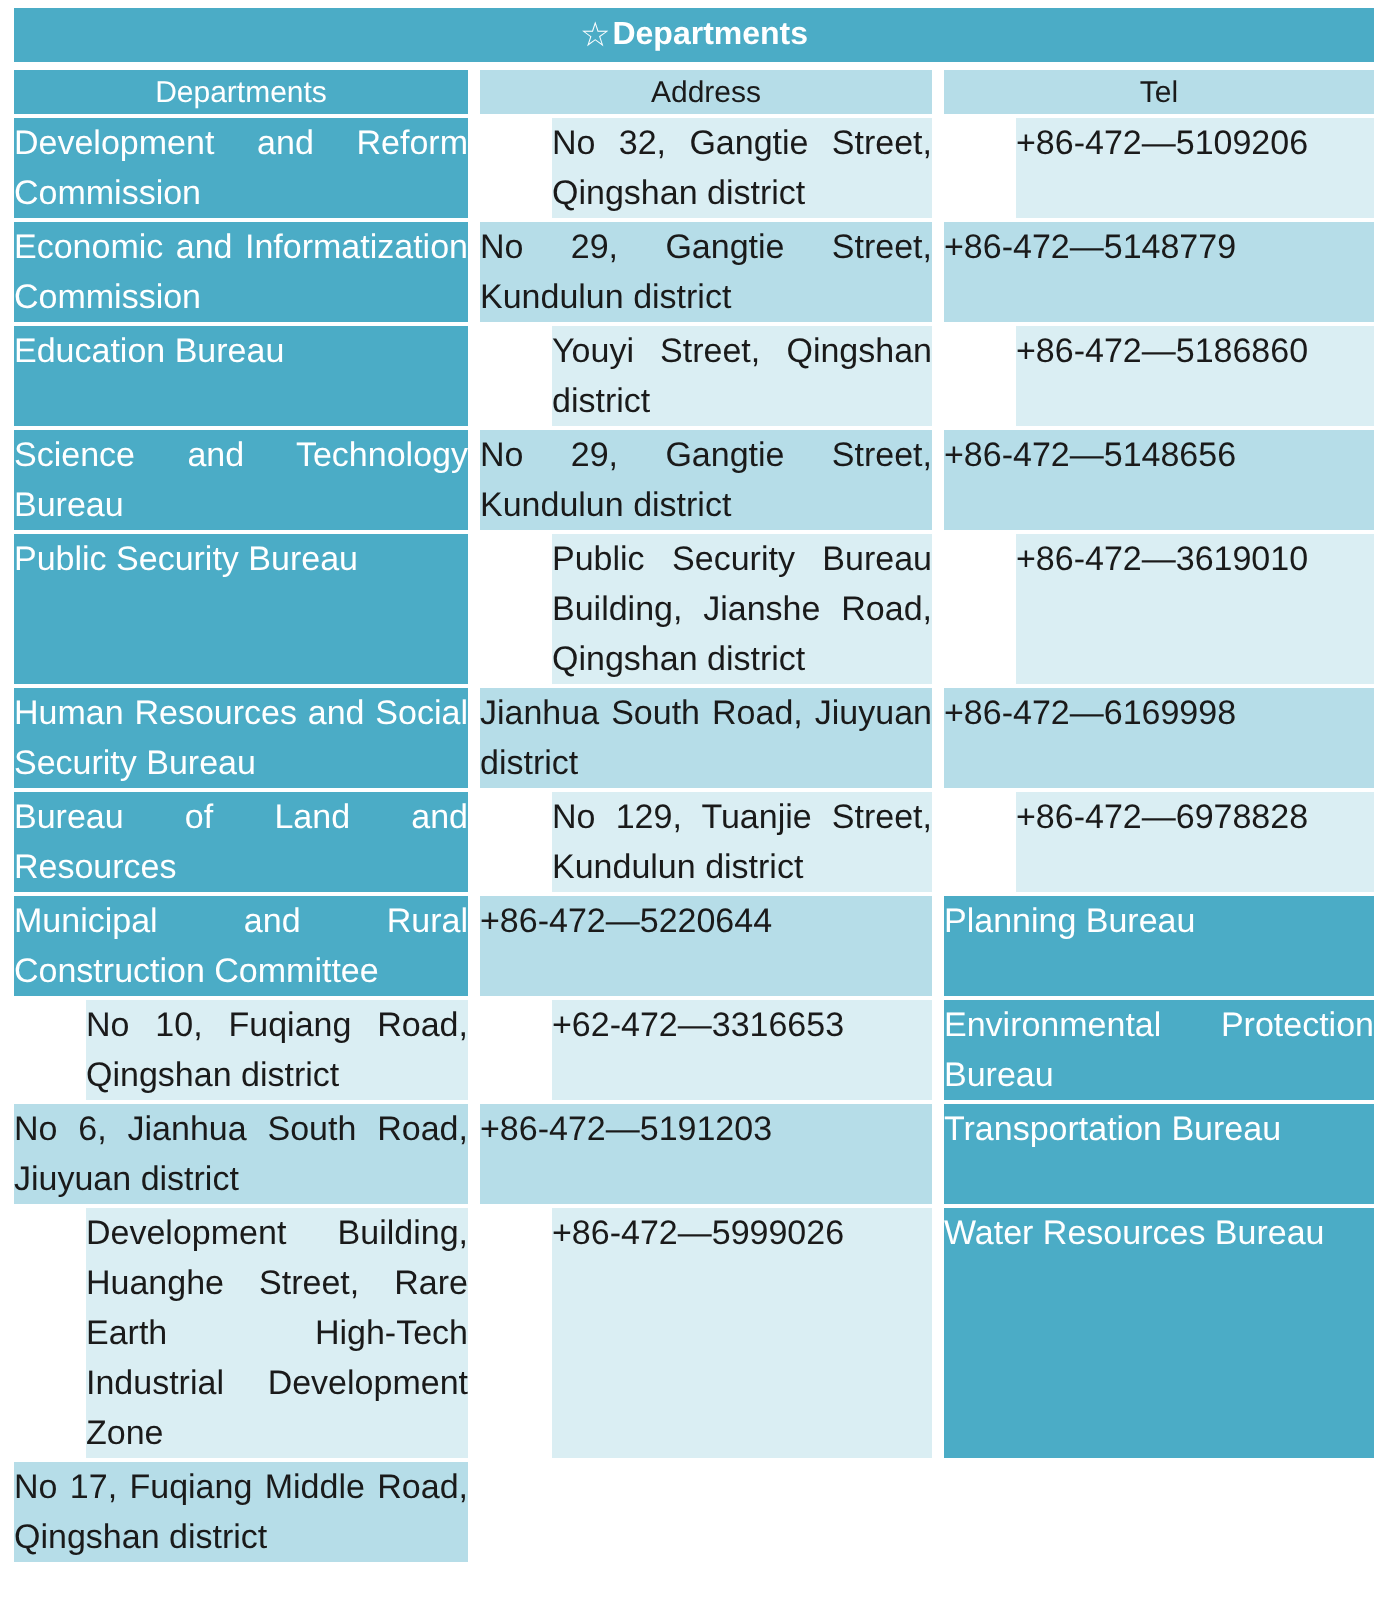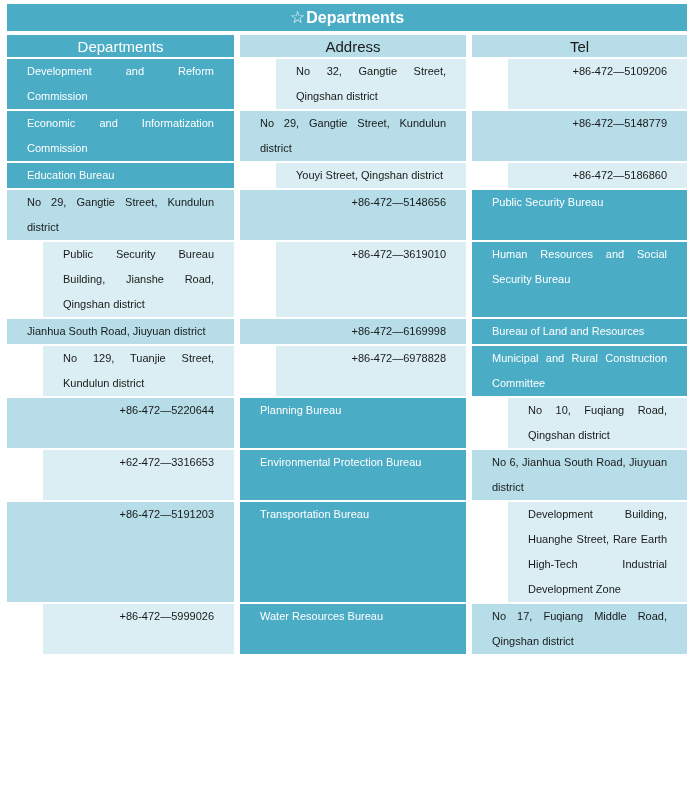--- a/index.html
+++ b/index.html
@@ -40,23 +40,23 @@
     font-size: 17px;
     margin-right: 1px;
   }
   .grid {
     display: grid;
     grid-template-columns: 227px 226px 1fr;
     gap: 2px 6px;
     background: var(--divider-white);
   }
   .cell {
-    font-size: 11px;
+    font-size: 17px;
     line-height: 25px;
-    padding: 0 20px;
+    padding: 0 0;
   }
   .hdr {
     height: 22px;
     padding: 0;
     display: flex;
     align-items: center;
     justify-content: center;
     font-size: 15px;
   }
   .hdr-dept {
@@ -71,21 +71,21 @@
     background: var(--accent-teal);
     color: var(--text-on-teal);
     text-align: justify;
   }
   .addr {
     color: var(--text-dark);
     text-align: justify;
   }
   .tel {
     color: var(--text-dark);
-    text-align: right;
+    text-align: left;
     white-space: nowrap;
   }
   .band-light { background: var(--band-light); margin-left: 36px; }
   .band-dark  { background: var(--band-medium); }
 </style>
 </head>
 <body>
 
 <div class="page">
 
@@ -104,20 +104,21 @@
   <div class="cell tel band-light">+86-472—5109206</div>
 
   <div class="cell dept">Economic and Informatization Commission</div>
   <div class="cell addr band-dark">No 29, Gangtie Street, Kundulun district</div>
   <div class="cell tel band-dark">+86-472—5148779</div>
 
   <div class="cell dept">Education Bureau</div>
   <div class="cell addr band-light">Youyi Street, Qingshan district</div>
   <div class="cell tel band-light">+86-472—5186860</div>
 
+  <div class="cell dept">Science and Technology Bureau</div>
   <div class="cell addr band-dark">No 29, Gangtie Street, Kundulun district</div>
   <div class="cell tel band-dark">+86-472—5148656</div>
 
   <div class="cell dept">Public Security Bureau</div>
   <div class="cell addr band-light">Public Security Bureau Building, Jianshe Road, Qingshan district</div>
   <div class="cell tel band-light">+86-472—3619010</div>
 
   <div class="cell dept">Human Resources and Social Security Bureau</div>
   <div class="cell addr band-dark">Jianhua South Road, Jiuyuan district</div>
   <div class="cell tel band-dark">+86-472—6169998</div>

